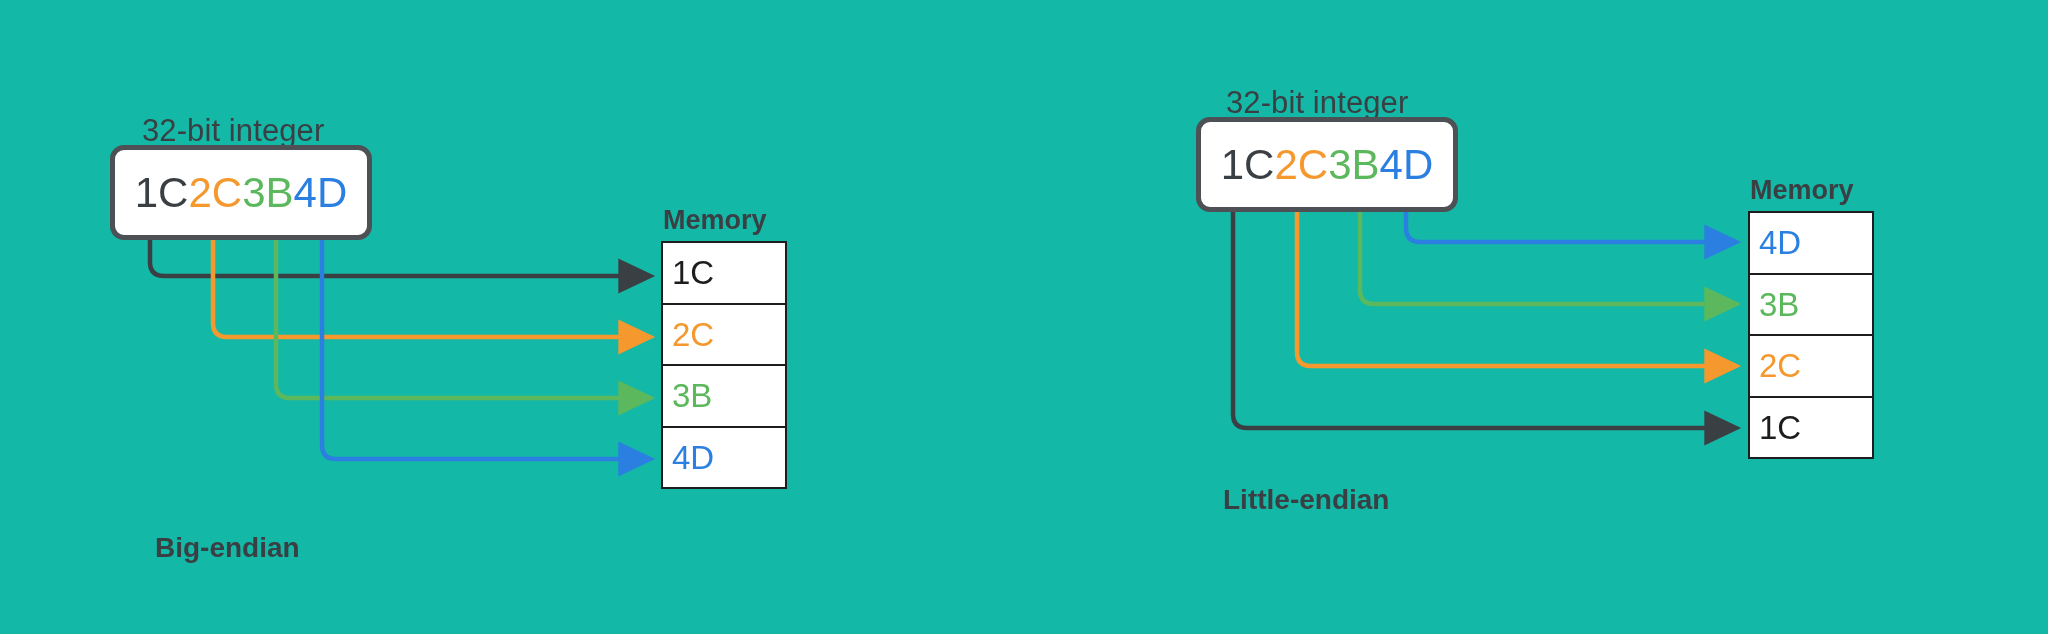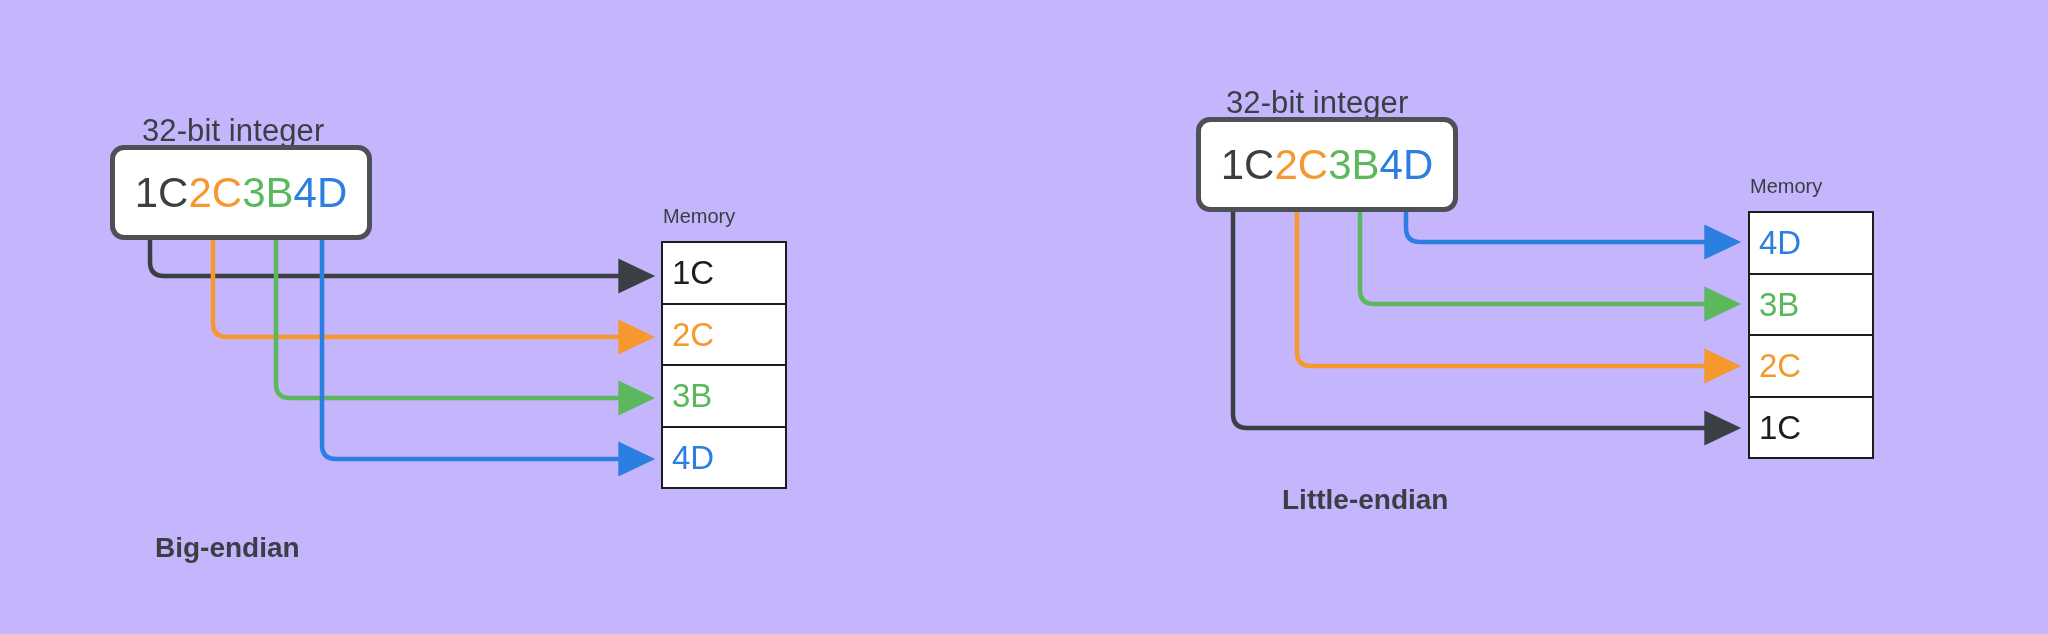--- a/index.html
+++ b/index.html
@@ -10,21 +10,21 @@
     background: #ffffff;
   }
   body {
     font-family: "Liberation Sans", sans-serif;
     color: #3a3f44;
   }
   #canvas {
     position: relative;
     width: 2048px;
     height: 634px;
-    background: #c4b5fd;
+    background: #14b8a6;
     overflow: hidden;
   }
   #wires {
     position: absolute;
     left: 0;
     top: 0;
     width: 2048px;
     height: 634px;
     pointer-events: none;
   }
@@ -59,22 +59,22 @@
     line-height: 1;
     letter-spacing: 0px;
     font-weight: 400;
     white-space: pre;
   }
   .int-byte { display: inline-block; }
 
   
   .mem-caption {
     position: absolute;
-    font-size: 20px;
-    font-weight: 400;
+    font-size: 27px;
+    font-weight: 700;
     color: #3a3f44;
     white-space: nowrap;
   }
   .mem-box {
     position: absolute;
     border: 2px solid #1d1d1d;
     background: #ffffff;
     display: flex;
     flex-direction: column;
   }
@@ -177,16 +177,16 @@
 
     <div class="mem-caption" style="left:1750px; top:175px;">Memory</div>
 
     <div class="mem-box" style="left:1748px; top:211px; width:126px; height:248px;">
       <div class="mem-cell" style="color: rgb(42, 127, 224);">4D</div>
       <div class="mem-cell" style="color: rgb(92, 184, 92);">3B</div>
       <div class="mem-cell" style="color: rgb(245, 152, 46);">2C</div>
       <div class="mem-cell" style="color: rgb(29, 29, 29);">1C</div>
     </div>
 
-    <div class="endian-label" style="left:1282px; top:484px;">Little-endian</div>
+    <div class="endian-label" style="left:1223px; top:484px;">Little-endian</div>
   </div>
 
 </div>
 
 </body></html>

